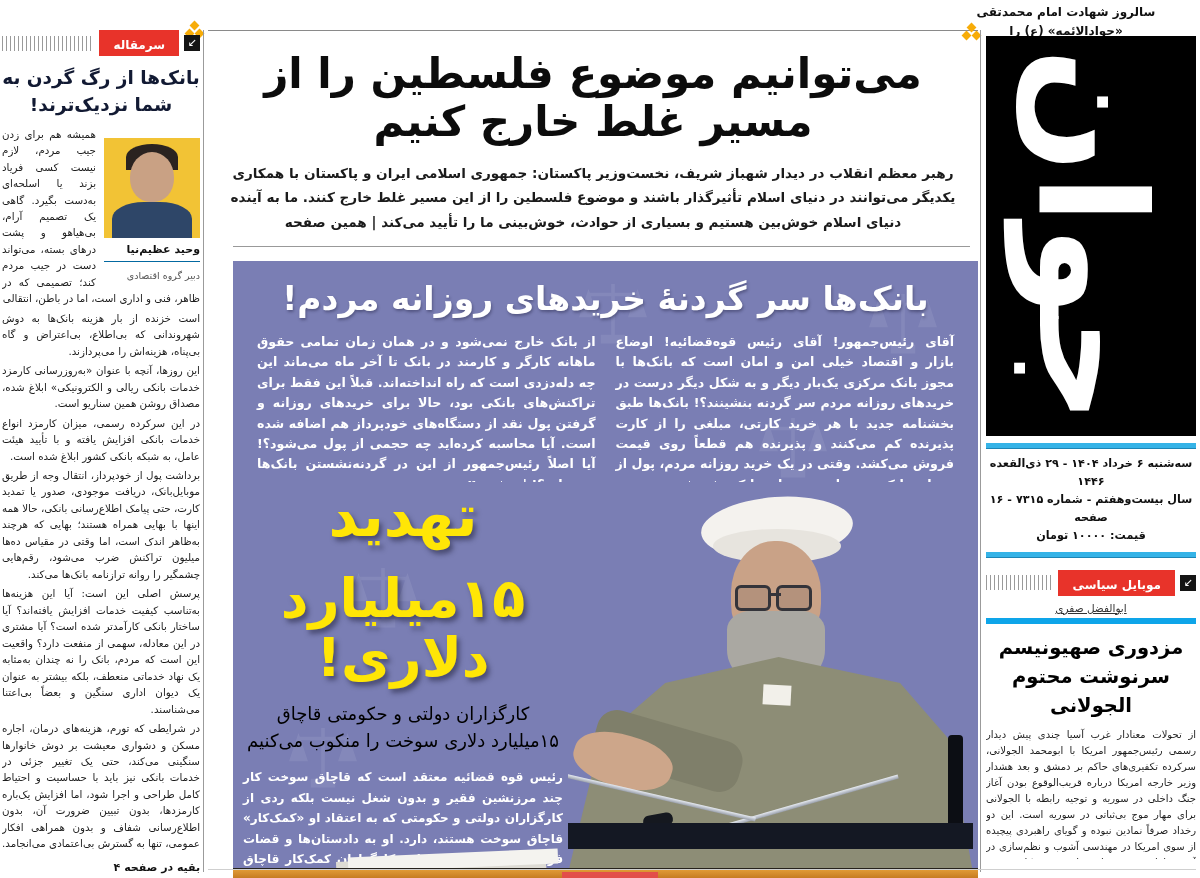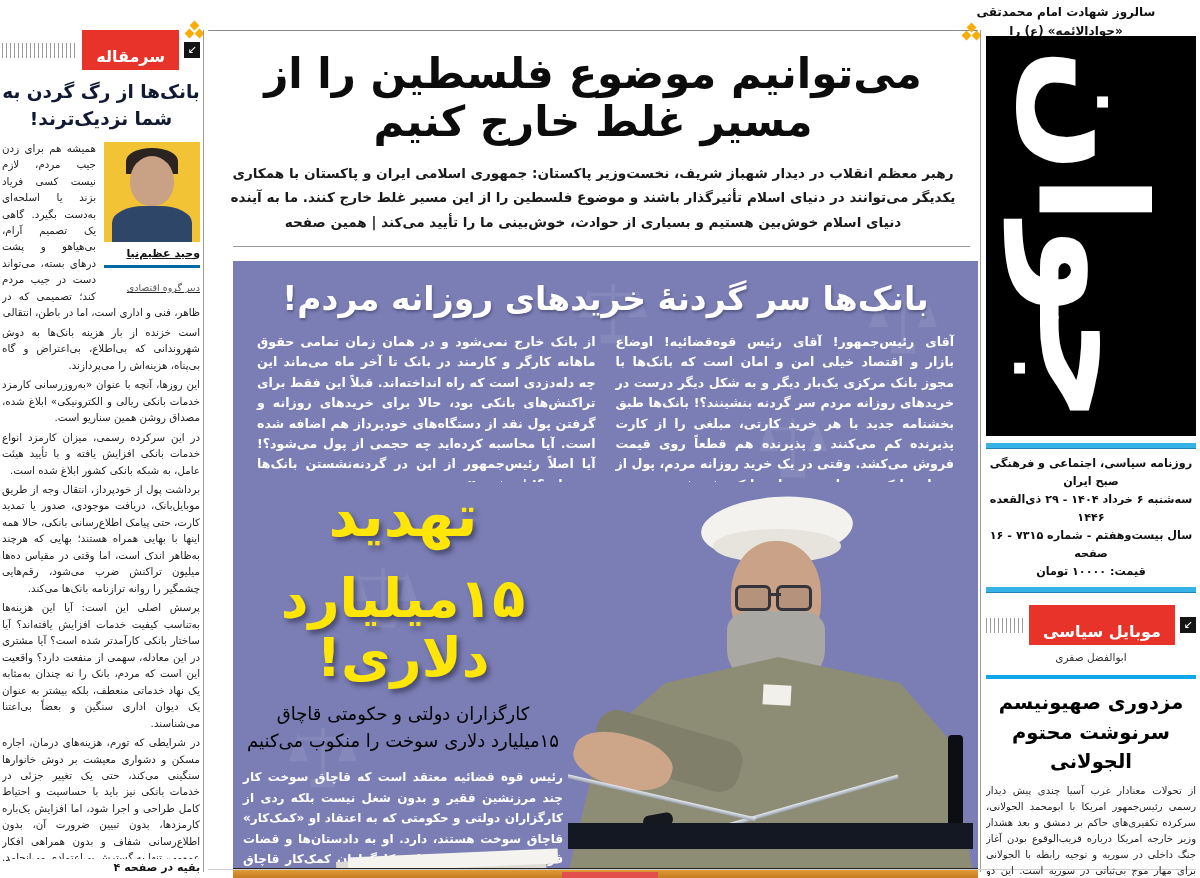--- a/index.html
+++ b/index.html
@@ -4,50 +4,50 @@
 <style>
   html,body{margin:0;padding:0;background:#e9e9e9;}
   .page{position:relative;width:1200px;height:878px;background:#fff;overflow:hidden;
         font-family:"DejaVu Sans",sans-serif;direction:rtl;margin:0 auto;}
   .abs{position:absolute;}
 
   
   .kicker{display:flex;align-items:center;gap:5px;}
   .sq-icon{width:16px;height:16px;background:#141414;color:#fff;font-size:11px;line-height:16px;
            text-align:center;flex:0 0 auto;}
-  .badge{background:#e8332a;color:#fff;font-size:16px;font-weight:bold;padding:17px 14px 4px;flex:0 0 auto;}
+  .badge{background:#e8332a;color:#fff;font-size:12px;font-weight:bold;padding:8px 14px 4px;flex:0 0 auto;}
   .hatch{flex:1 1 auto;height:15px;background:repeating-linear-gradient(90deg,#9a9a9a 0 1px,transparent 1px 4px);}
 
   
   .condolence{top:3px;right:8px;width:252px;text-align:center;font-size:12px;font-weight:600;
               line-height:1.55;color:#111;}
   .rule-top{top:30px;left:208px;width:770px;height:1px;background:#8a8a8a;}
   .trefoil{width:18px;height:18px;}
   .trefoil i{position:absolute;width:7px;height:7px;background:#f7ac08;transform:rotate(45deg);}
   .trefoil i:nth-child(1){top:0;left:5px;}
   .trefoil i:nth-child(2){top:8px;left:0;}
   .trefoil i:nth-child(3){top:8px;left:10px;}
 
   .vdiv{width:1px;background:#9b9b9b;top:30px;height:842px;}
 
   
   .edcol{top:30px;left:2px;width:198px;height:846px;overflow:hidden;}
   .ed-title{margin-top:9px;font-size:18.5px;font-weight:800;color:#121a33;text-align:center;line-height:1.45;}
   .ed-body{margin-top:7px;font-size:10.3px;line-height:1.6;text-align:justify;color:#1d1d1d;}
   .ed-body p{margin:0 0 3px;}
-  .author-card{float:right;width:96px;margin:2px 0 5px 8px;text-decoration:underline;}
+  .author-card{float:right;width:96px;margin:12px 0 5px 8px;}
   .author-photo{position:relative;width:96px;height:100px;background:#f2c335;overflow:hidden;}
   .a-head{position:absolute;top:14px;left:26px;width:44px;height:50px;background:#c9a184;
           border-radius:50% 50% 46% 46%;}
   .a-hair{position:absolute;top:6px;left:22px;width:52px;height:26px;background:#2b2320;
           border-radius:50% 50% 0 0;}
   .a-torso{position:absolute;bottom:-6px;left:8px;width:80px;height:42px;background:#2e4668;
            border-radius:40% 40% 0 0;}
   .author-name{font-size:11px;font-weight:bold;color:#111;margin-top:3px;text-align:right;}
-  .author-role{font-size:9.5px;color:#555;text-align:right;border-top:3px solid #0369a1;margin-top:3px;padding-top:12px;}
+  .author-role{font-size:9.5px;color:#555;text-align:right;border-top:1px solid #0369a1;margin-top:3px;padding-top:6px;}
   .ed-more{position:absolute;bottom:2px;left:8px;width:198px;background:#fff;font-size:11px;
            font-weight:bold;color:#111;padding-top:2px;}
 
   
   .center{top:34px;left:208px;width:770px;}
   .lead-hl{margin-top:16px;font-size:42px;font-weight:900;color:#0c0c0c;text-align:center;
            letter-spacing:-1px;line-height:1.15;}
   .lead-deck{margin:14px 10px 0;font-size:13.6px;font-weight:700;color:#1b1b1b;text-align:center;line-height:1.8;}
   .center-rule{margin:12px 8px 0 25px;height:1px;background:#999;}
 
@@ -111,21 +111,21 @@
 
   
   .sidebar{top:36px;left:986px;width:210px;height:840px;overflow:hidden;}
   .logo-box{width:210px;height:400px;background:#000;display:flex;align-items:center;justify-content:center;
             overflow:hidden;}
   .logo-box span{color:#fff;font-size:148px;font-weight:bold;transform:rotate(90deg);line-height:1;
                  letter-spacing:-6px;}
   .bluerule{height:5px;background:#35b3e7;box-shadow:0 1px 0 #1d85b5;margin:7px 0;}
   .mast-info{font-size:11.2px;font-weight:600;text-align:center;line-height:1.6;color:#101010;}
   .sb-kicker{margin-top:13px;}
-  .sb-author{font-size:10.5px;color:#333;text-align:center;padding:6px 0 12px;border-bottom:4px solid #0ea5e9;}
+  .sb-author{font-size:10.5px;color:#333;text-align:center;padding:6px 0 4px;border-bottom:6px solid #0ea5e9;text-decoration:underline;}
   .sb-title{margin-top:9px;font-size:19.5px;font-weight:900;color:#000;text-align:center;line-height:1.5;}
   .sb-body{margin-top:7px;font-size:10px;line-height:1.6;text-align:justify;color:#1e1e1e;height:132px;overflow:hidden;}
 </style>
 </head>
 <body>
 
 <div class="page">
 
   <div class="abs condolence">
     <div>سالروز شهادت امام محمدتقی «جوادالائمه» (ع) را</div>
@@ -268,21 +268,20 @@
     </div>
   </div>
 
   <div class="abs bottom-rule"></div>
 
   <div class="abs sidebar">
     <div class="logo-box">
       <span>جوان</span>
     </div>
     <div class="bluerule"></div>
-    <div class="mast-info">روزنامه سیاسی، اجتماعی و فرهنگی صبح ایران</div>
     <div class="mast-info">سه‌شنبه ۶ خرداد ۱۴۰۴ - ۲۹ ذی‌القعده ۱۴۴۶</div>
     <div class="mast-info">سال بیست‌وهفتم - شماره ۷۳۱۵ - ۱۶ صفحه</div>
     <div class="mast-info">قیمت: ۱۰۰۰۰ تومان</div>
     <div class="bluerule"></div>
 
     <div class="kicker sb-kicker">
       <span class="sq-icon">↙</span>
       <span class="badge">موبایل سیاسی</span>
       <span class="hatch"></span>
     </div>

